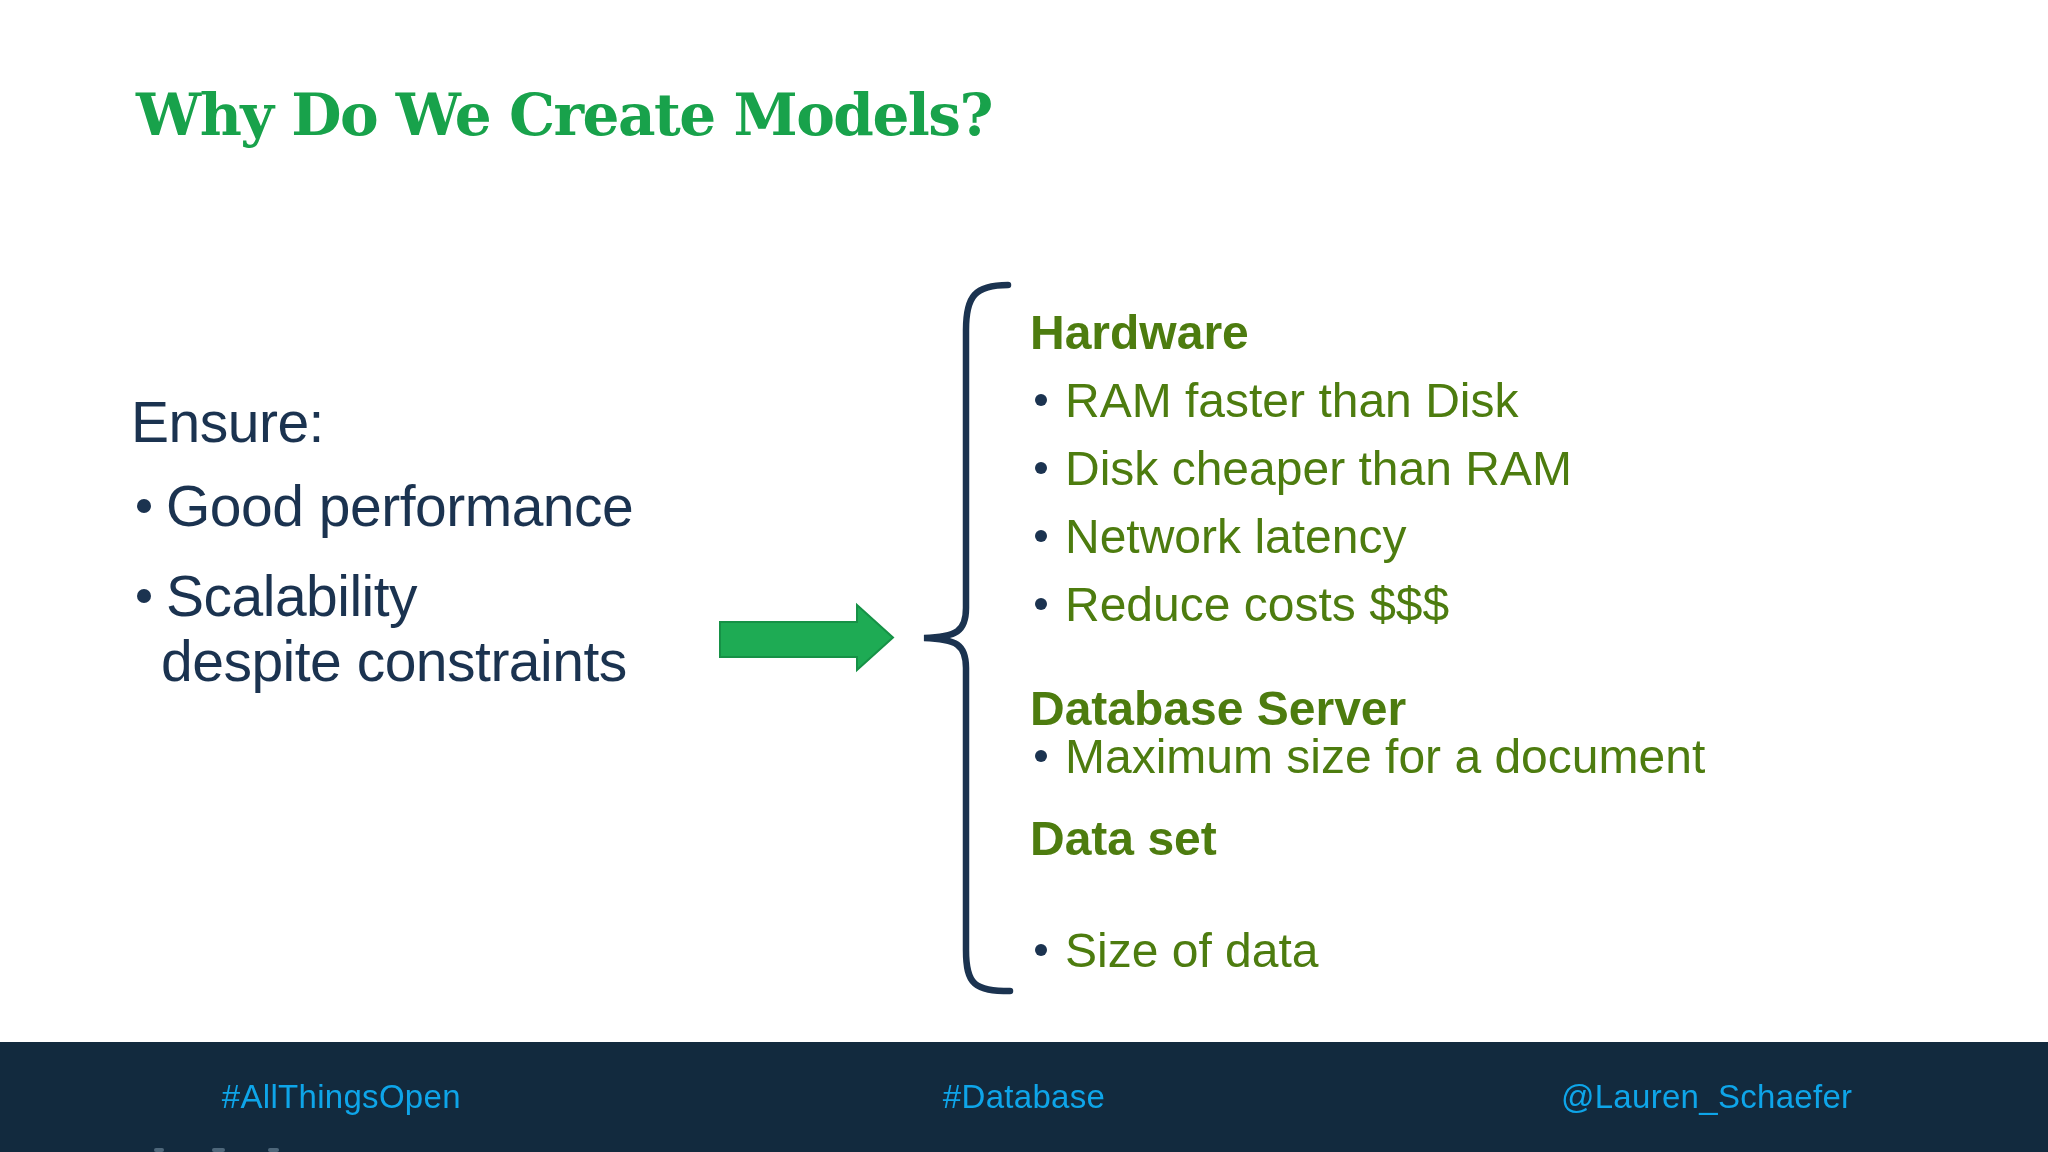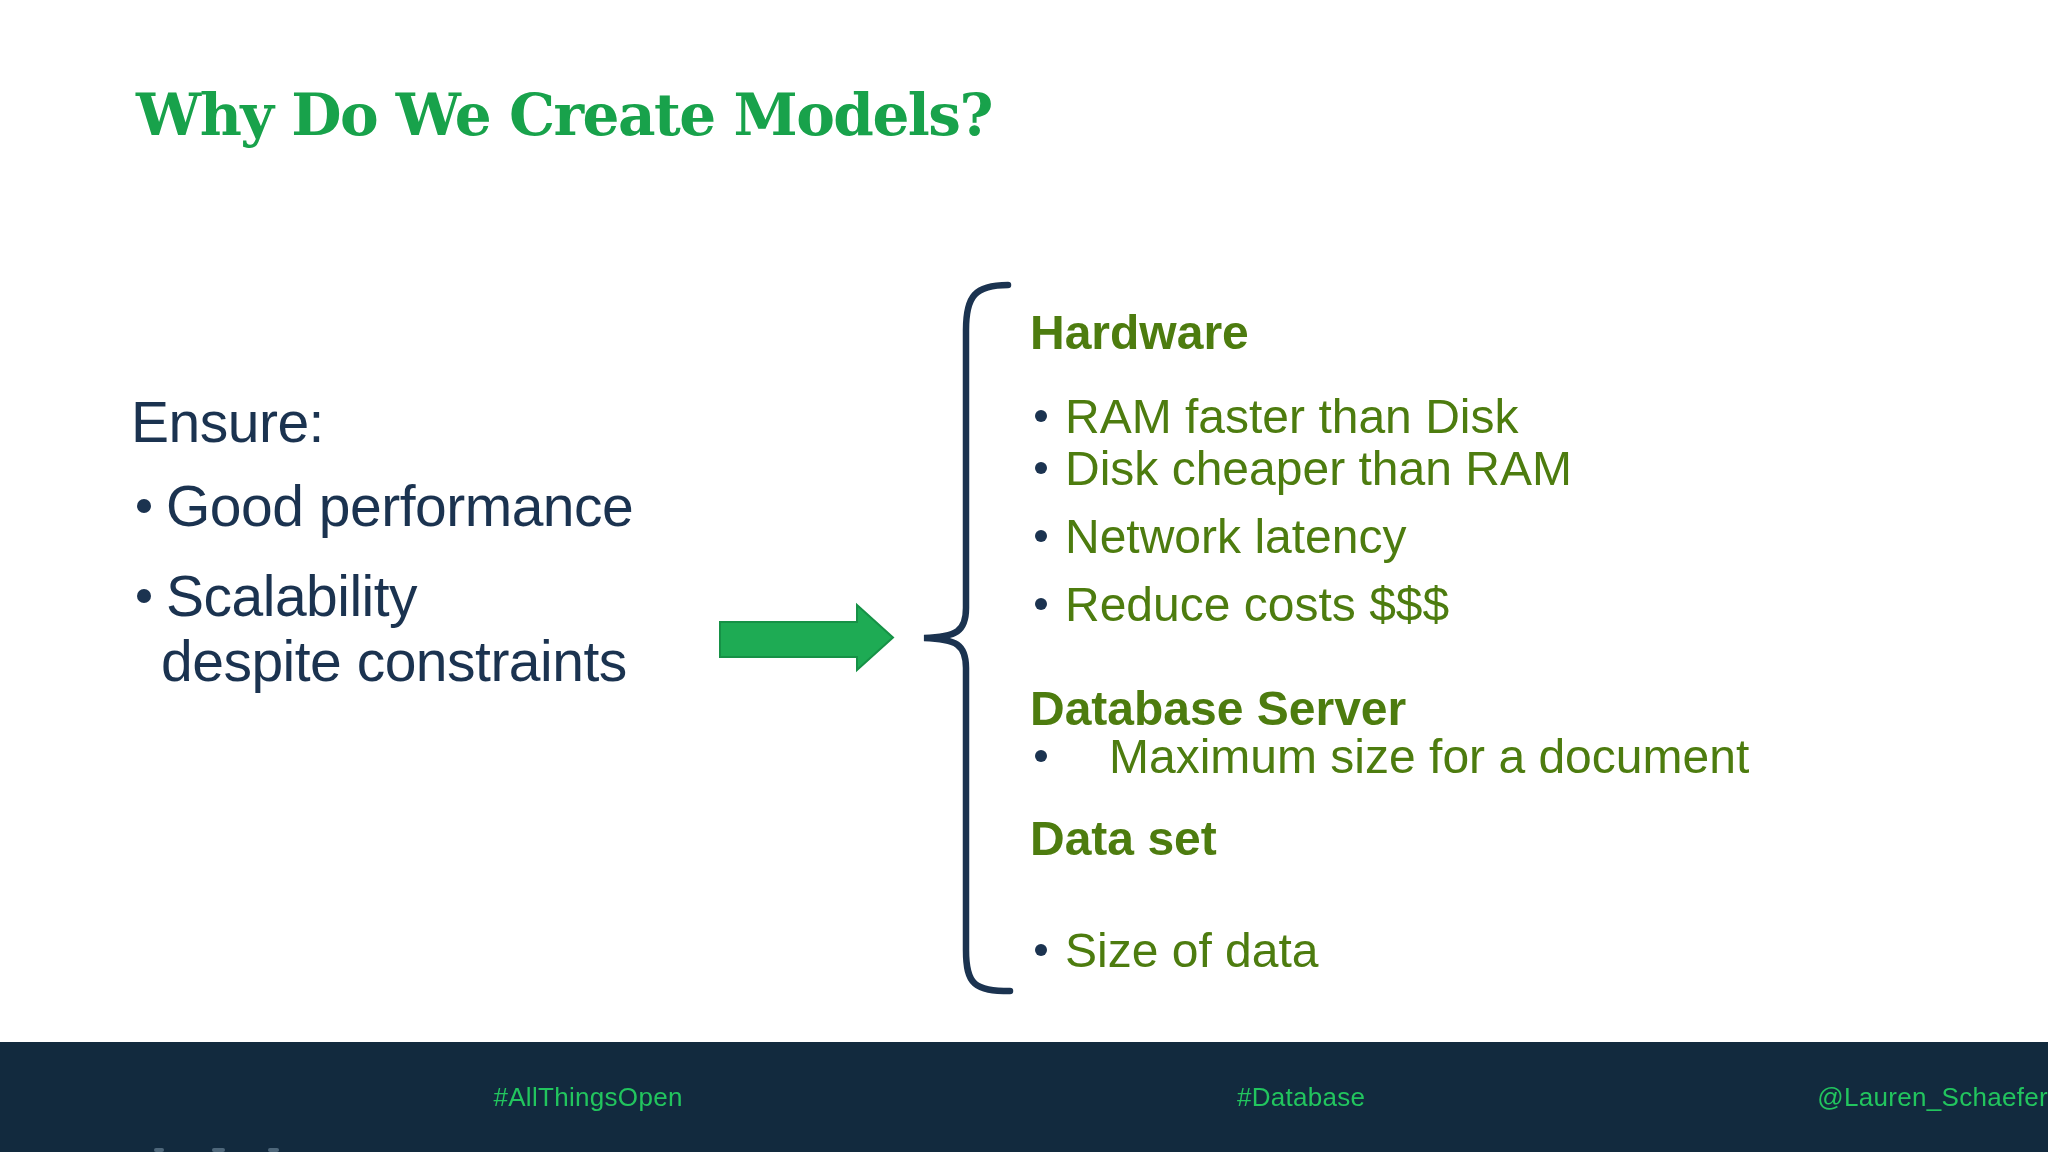--- a/index.html
+++ b/index.html
@@ -26,32 +26,32 @@
   .l-b1{top:475px;}
   .l-b2{top:565px;}
   .l-b2cont{left:161px;top:630px;}
   .dot-l{width:14px;height:14px;border-radius:50%;background:#1B3350;margin:24px 15px 0 0;flex:0 0 auto;}
 
   
   .r-line{color:#4d7c0f;font-size:48px;line-height:1.1;white-space:nowrap;}
   .r-heading{left:1030px;font-weight:700;}
   .r-bullet{left:1035px;}
   .dot-r{width:12px;height:12px;border-radius:50%;background:#1B3350;margin:19px 18px 0 0;flex:0 0 auto;}
-  .r-0{top:307px;} .r-1{top:375px;margin-top:16px;} .r-2{top:443px;} .r-3{top:511px;} .r-4{top:579px;}
-  .r-5{top:663px;margin-top:20px;} .r-6{top:731px;gap:44px;} .r-7{top:813px;} .r-8{top:925px;}
+  .r-0{top:307px;} .r-1{top:375px;} .r-2{top:443px;} .r-3{top:511px;} .r-4{top:579px;}
+  .r-5{top:663px;margin-top:20px;} .r-6{top:731px;} .r-7{top:813px;} .r-8{top:925px;}
 
   
   .graphic{left:0;top:0;width:2048px;height:1152px;pointer-events:none;}
 
   
   .footer-bar{
     left:0;top:1042px;width:2048px;height:110px;
     background:#122A3E;display:flex;align-items:center;
   }
-  .footer-cell{flex:1 1 0;text-align:right;color:#22c55e;font-size:26px;letter-spacing:0.3px;}
+  .footer-cell{flex:1 1 0;text-align:center;color:#0ea5e9;font-size:33px;letter-spacing:0.3px;}
 
   
   .artifact{top:1148px;height:4px;background:rgba(170,195,212,0.40);border-radius:2px;}
   .a1{left:154px;width:10px;}
   .a2{left:212px;width:13px;}
   .a3{left:268px;width:11px;}
 </style>
 </head>
 <body>
 

